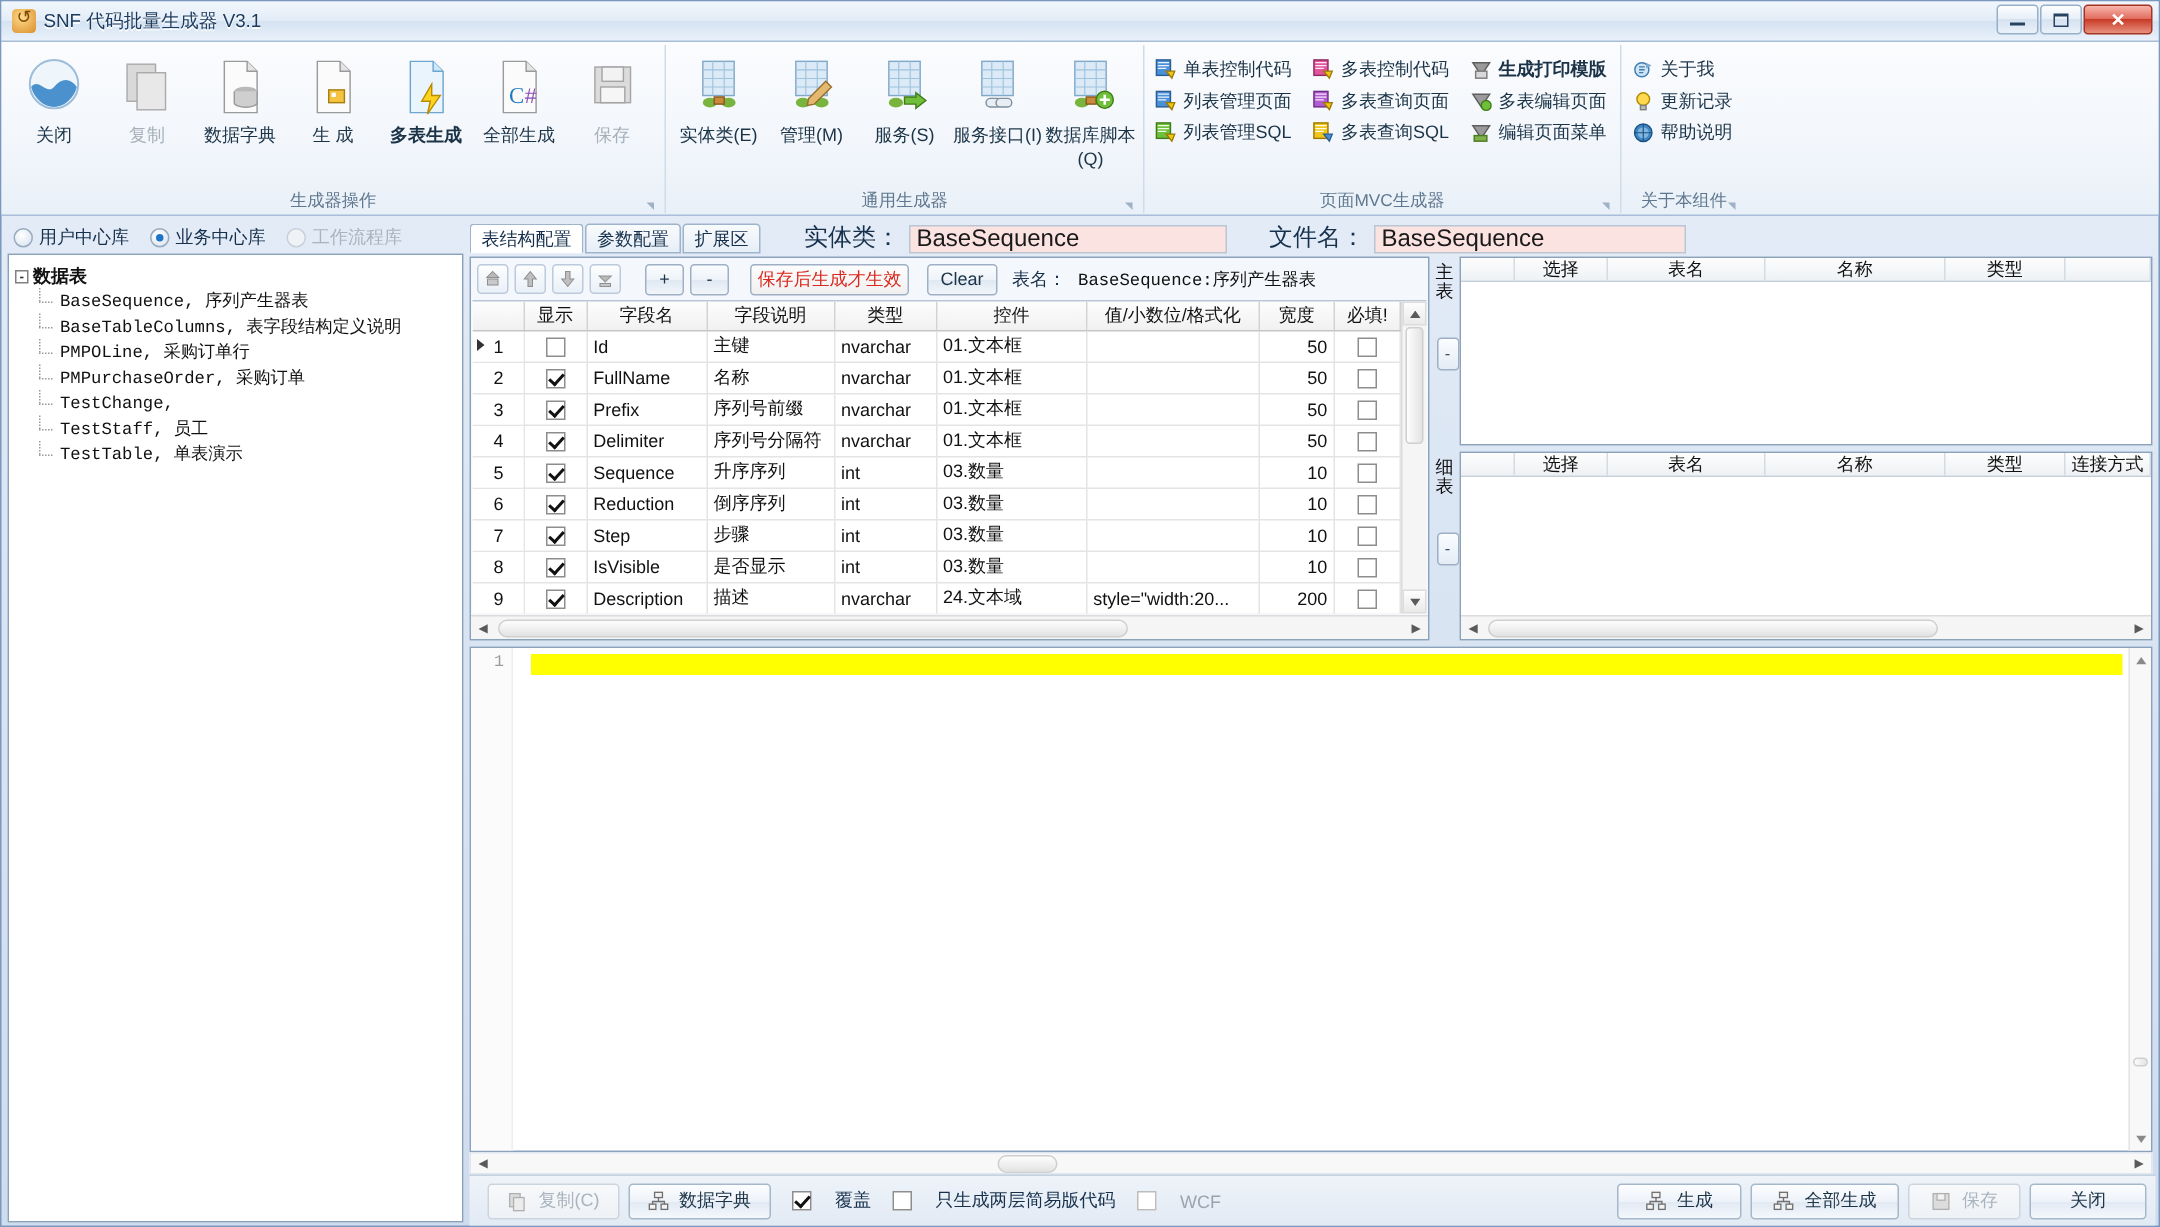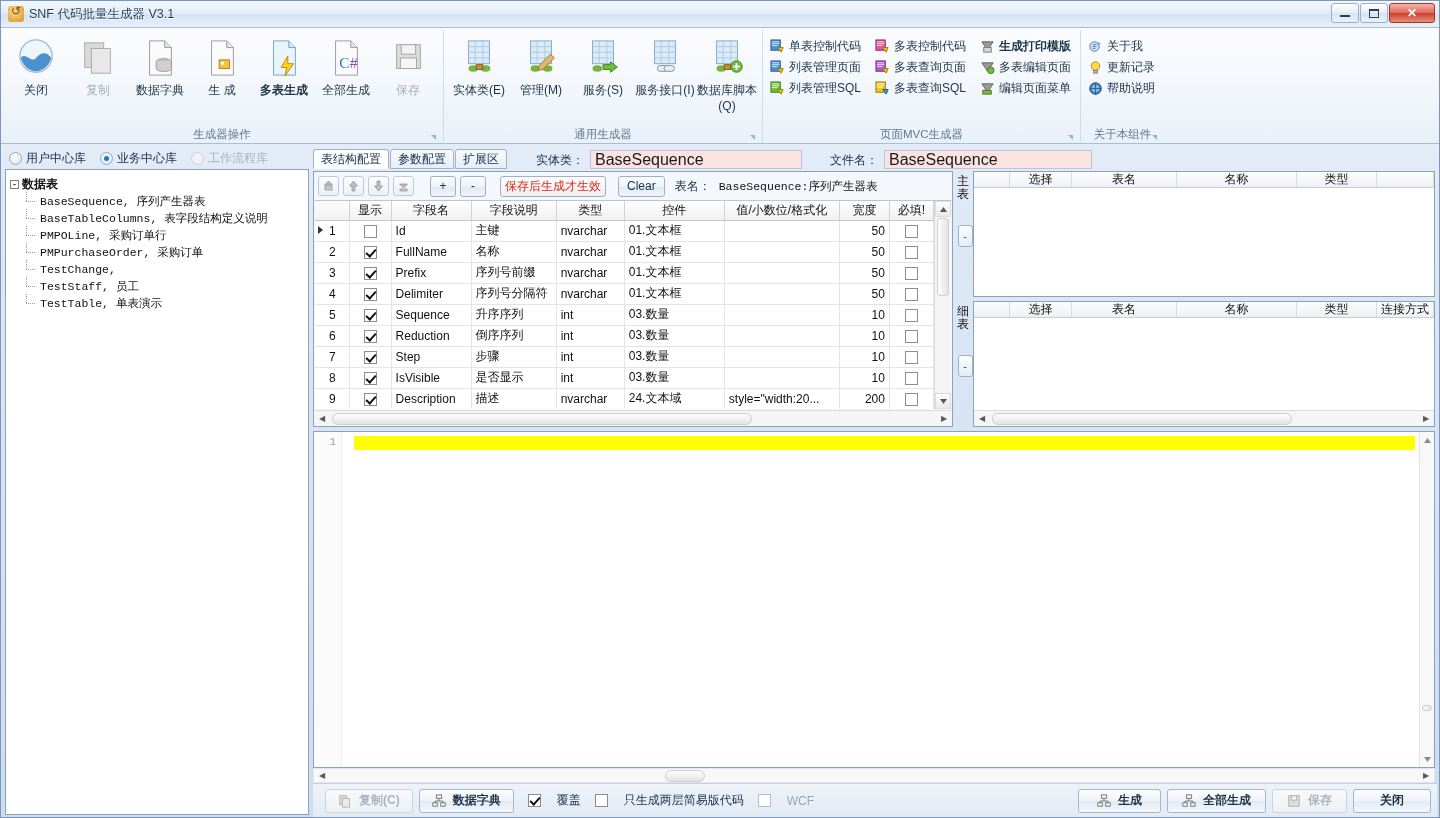--- a/index.html
+++ b/index.html
@@ -170,21 +170,21 @@
 
   
   #cfg-header { height: 22px; display: flex; align-items: flex-end; gap:0; position:relative;}
   .ctab {
     height: 20px; padding: 0 7px; display: flex; align-items: center;
     font-size: 12px; color: #16304c; border: 1px solid #9fb4cb;
     background: linear-gradient(180deg,#f9fbfd,#e6eef7);
     border-radius: 3px 3px 0 0; margin-right: 1px;
   }
   .ctab.active { background: #ffffff; border-bottom-color: #fff; font-weight: normal; }
-  .fld-label { font-size: 12px; color: #16304c; margin-left: 28px; margin-right: 6px; }
+  .fld-label { font-size: 16px; color: #16304c; margin-left: 28px; margin-right: 6px; }
   .pink-input {
     height: 19px; border: 1px solid #b9c6d4; background: #fbe3e1;
     font-family: "Liberation Sans", sans-serif; font-size: 16px; color: #1a1a1a;
     padding: 0 4px; line-height: 17px; outline: none;
   }
 
   
   #mid-row { display: flex; gap: 4px; height: 258px; min-height: 258px; padding: 2px 2px 0 0; }
   #grid-wrap {
     flex: 1; min-width: 0; display: flex; flex-direction: column;
@@ -282,21 +282,21 @@
   #bottom-bar {
     height: 34px; min-height: 34px; display: flex; align-items: center;
     padding: 0 6px 0 12px; gap: 6px;
     background: linear-gradient(180deg,#eef3f9,#e2eaf4);
     border-top: 1px solid #c3d1e1;
   }
   .bbtn {
     height: 24px; padding: 0 12px; display: flex; align-items: center; gap: 7px;
     border: 1px solid #a6b7c9; border-radius: 3px;
     background: linear-gradient(180deg,#fcfdff 0%,#eef3f9 50%,#e1e9f3 51%,#f4f8fc 100%);
-    font-size: 12px; color: #1b3347; white-space: nowrap; font-weight: bold;
+    font-size: 12px; color: #1b3347; white-space: nowrap;
   }
   .bbtn.dim { color: #a9b4bf; border-color:#ccd5de; background:linear-gradient(180deg,#f7f9fb,#eef1f5); }
   .chk-item { display: flex; align-items: center; gap: 16px; font-size: 12px; color: #16304c; margin-left: 8px; }
   .chk-item.dim { color: #9aa5b0; }
   .cbox { width: 13px; height: 13px; border: 1px solid #8d8d8d; background: #fff; position: relative; flex:none;}
   .cbox.on::after{ content:""; position:absolute; left:3px; top:0px; width:4px; height:8px;
     border:solid #111; border-width:0 2px 2px 0; transform:rotate(42deg);}
   .cbox.dim { border-color:#bcbcbc; }
   .spacer { flex: 1; }
 </style>

